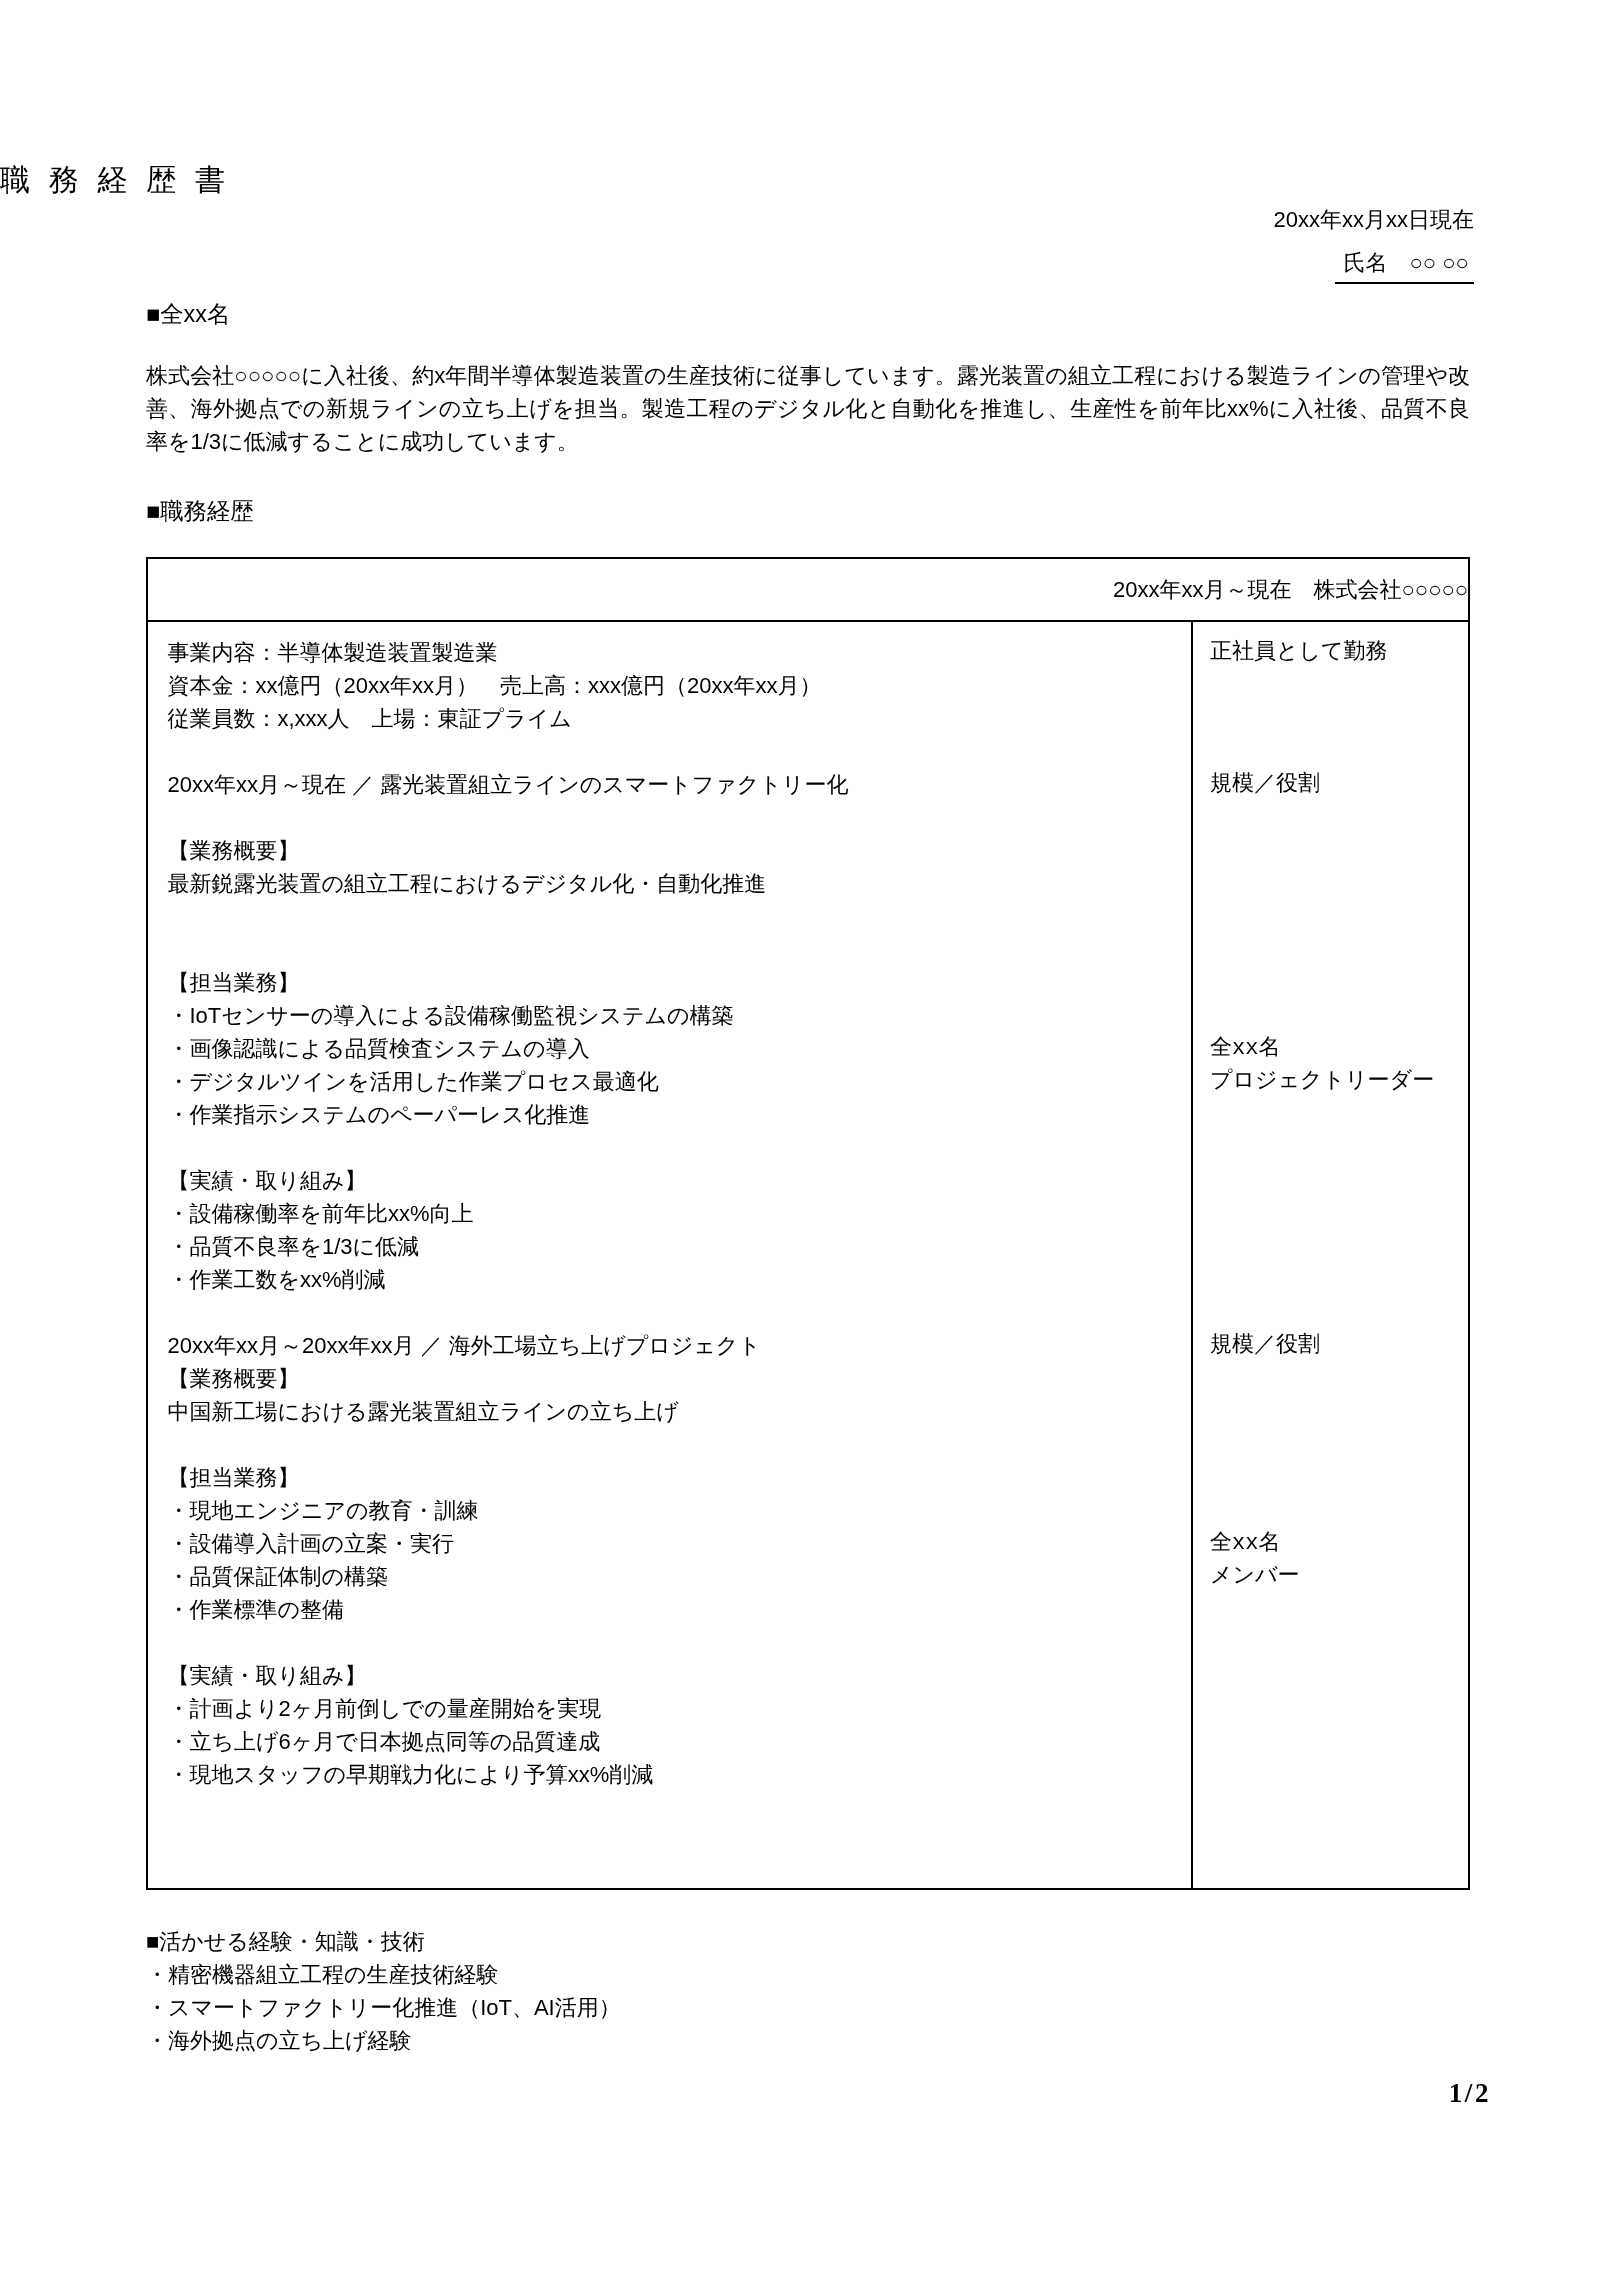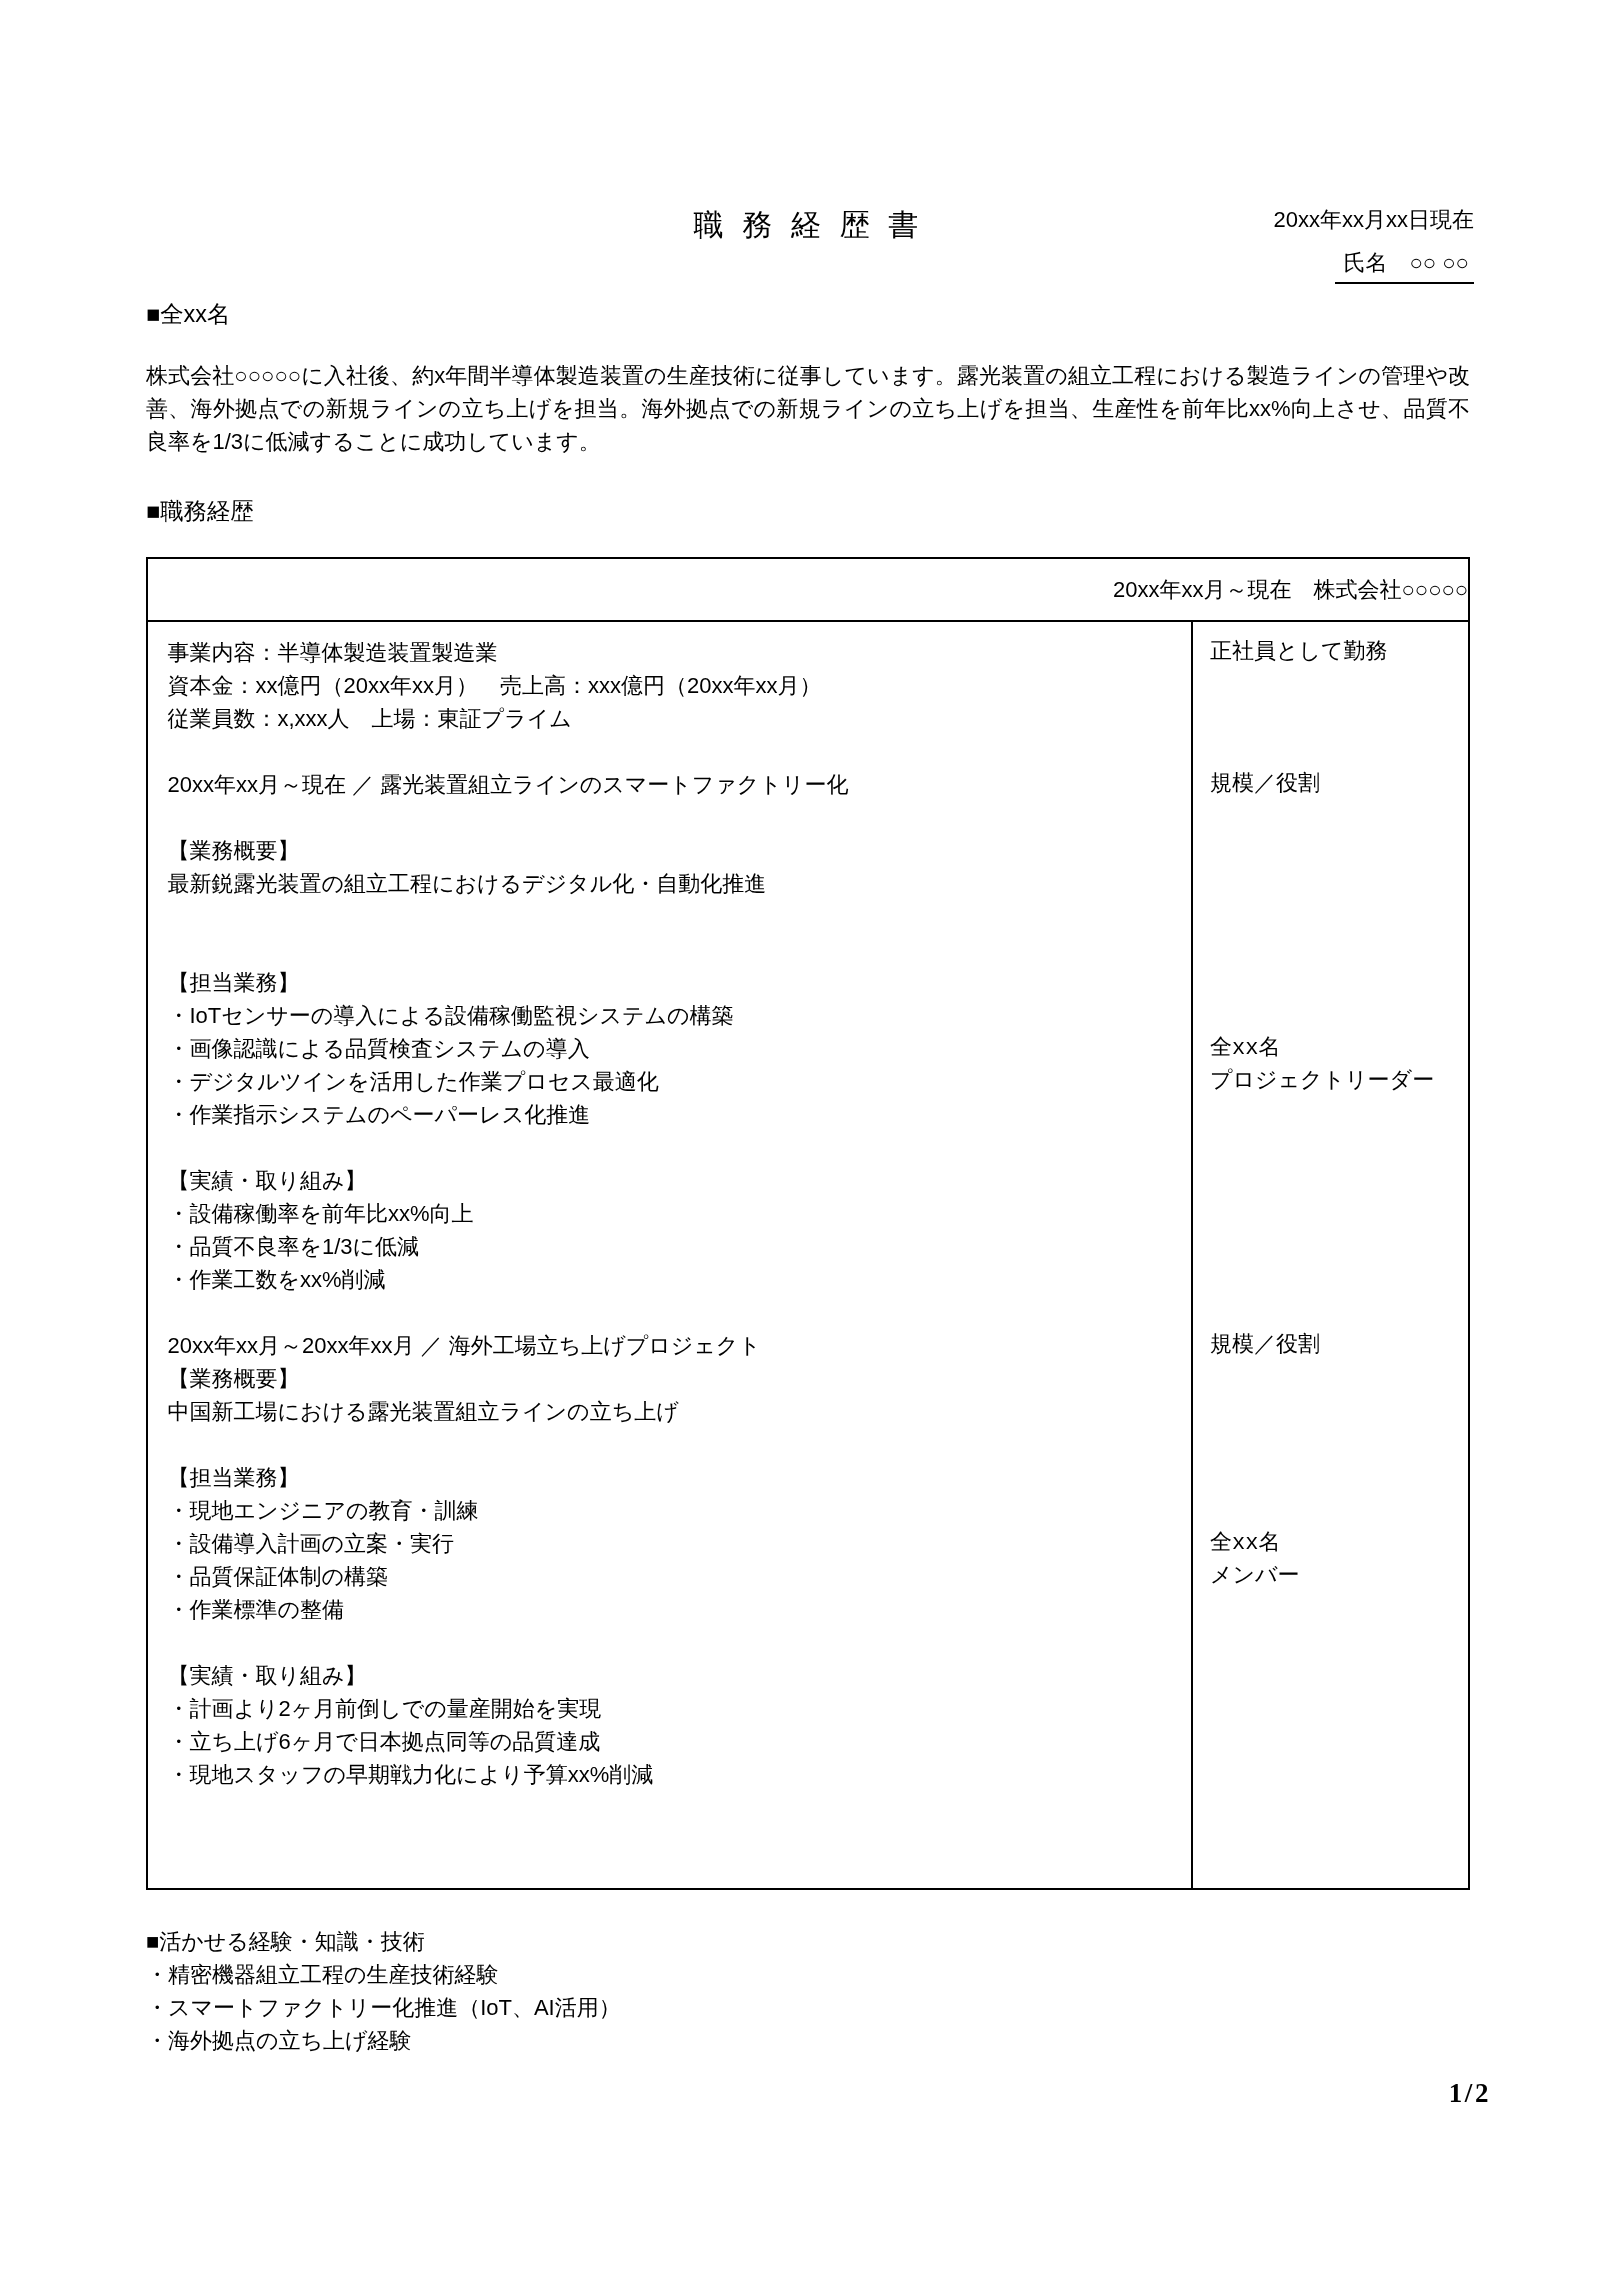--- a/index.html
+++ b/index.html
@@ -6,25 +6,24 @@
   .page{
     position:relative;
     width:1617px;height:2284px;
     background:#ffffff;
     color:#000000;
     font-family:"Liberation Sans","DejaVu Sans",sans-serif;
     overflow:hidden;
   }
   .doc-title{
     position:absolute;top:160px;left:0;width:100%;
-    text-align:center;
+    text-align:left;
     font-size:30px;
     letter-spacing:5.2px;
     white-space:pre;
-    margin-top:45px;
   }
   .header-right{
     position:absolute;top:204px;right:143px;
     text-align:right;
     font-size:22px;
     line-height:31px;
   }
   .name-line{margin-top:12px;}
   .name-underline{
     display:inline-block;
@@ -101,21 +100,21 @@
 
   <div class="header-right">
     <div>20xx年xx月xx日現在</div>
     <div class="name-line">
       <span class="name-underline">氏名　○○ ○○</span>
     </div>
   </div>
 
   <div class="section-heading summary-heading">■全xx名</div>
 
-  <div class="summary-body">株式会社○○○○○に入社後、約x年間半導体製造装置の生産技術に従事しています。露光装置の組立工程における製造ラインの管理や改善、海外拠点での新規ラインの立ち上げを担当。海外拠点での新規ラインの立ち上げを担当、生産性を前年比xx%向上させ、品質不良率を1/3に低減することに成功しています。</div>
+  <div class="summary-body">株式会社○○○○○に入社後、約x年間半導体製造装置の生産技術に従事しています。露光装置の組立工程における製造ラインの管理や改善、海外拠点での新規ラインの立ち上げを担当。製造工程のデジタル化と自動化を推進し、生産性を前年比xx%に入社後、品質不良率を1/3に低減することに成功しています。</div>
 
   <div class="section-heading career-heading">■職務経歴</div>
 
   <div class="career-table">
     <div class="table-header-row">
       <span>20xx年xx月～現在　株式会社○○○○○</span>
     </div>
     <div class="table-body">
       <div class="cell-left">
 

